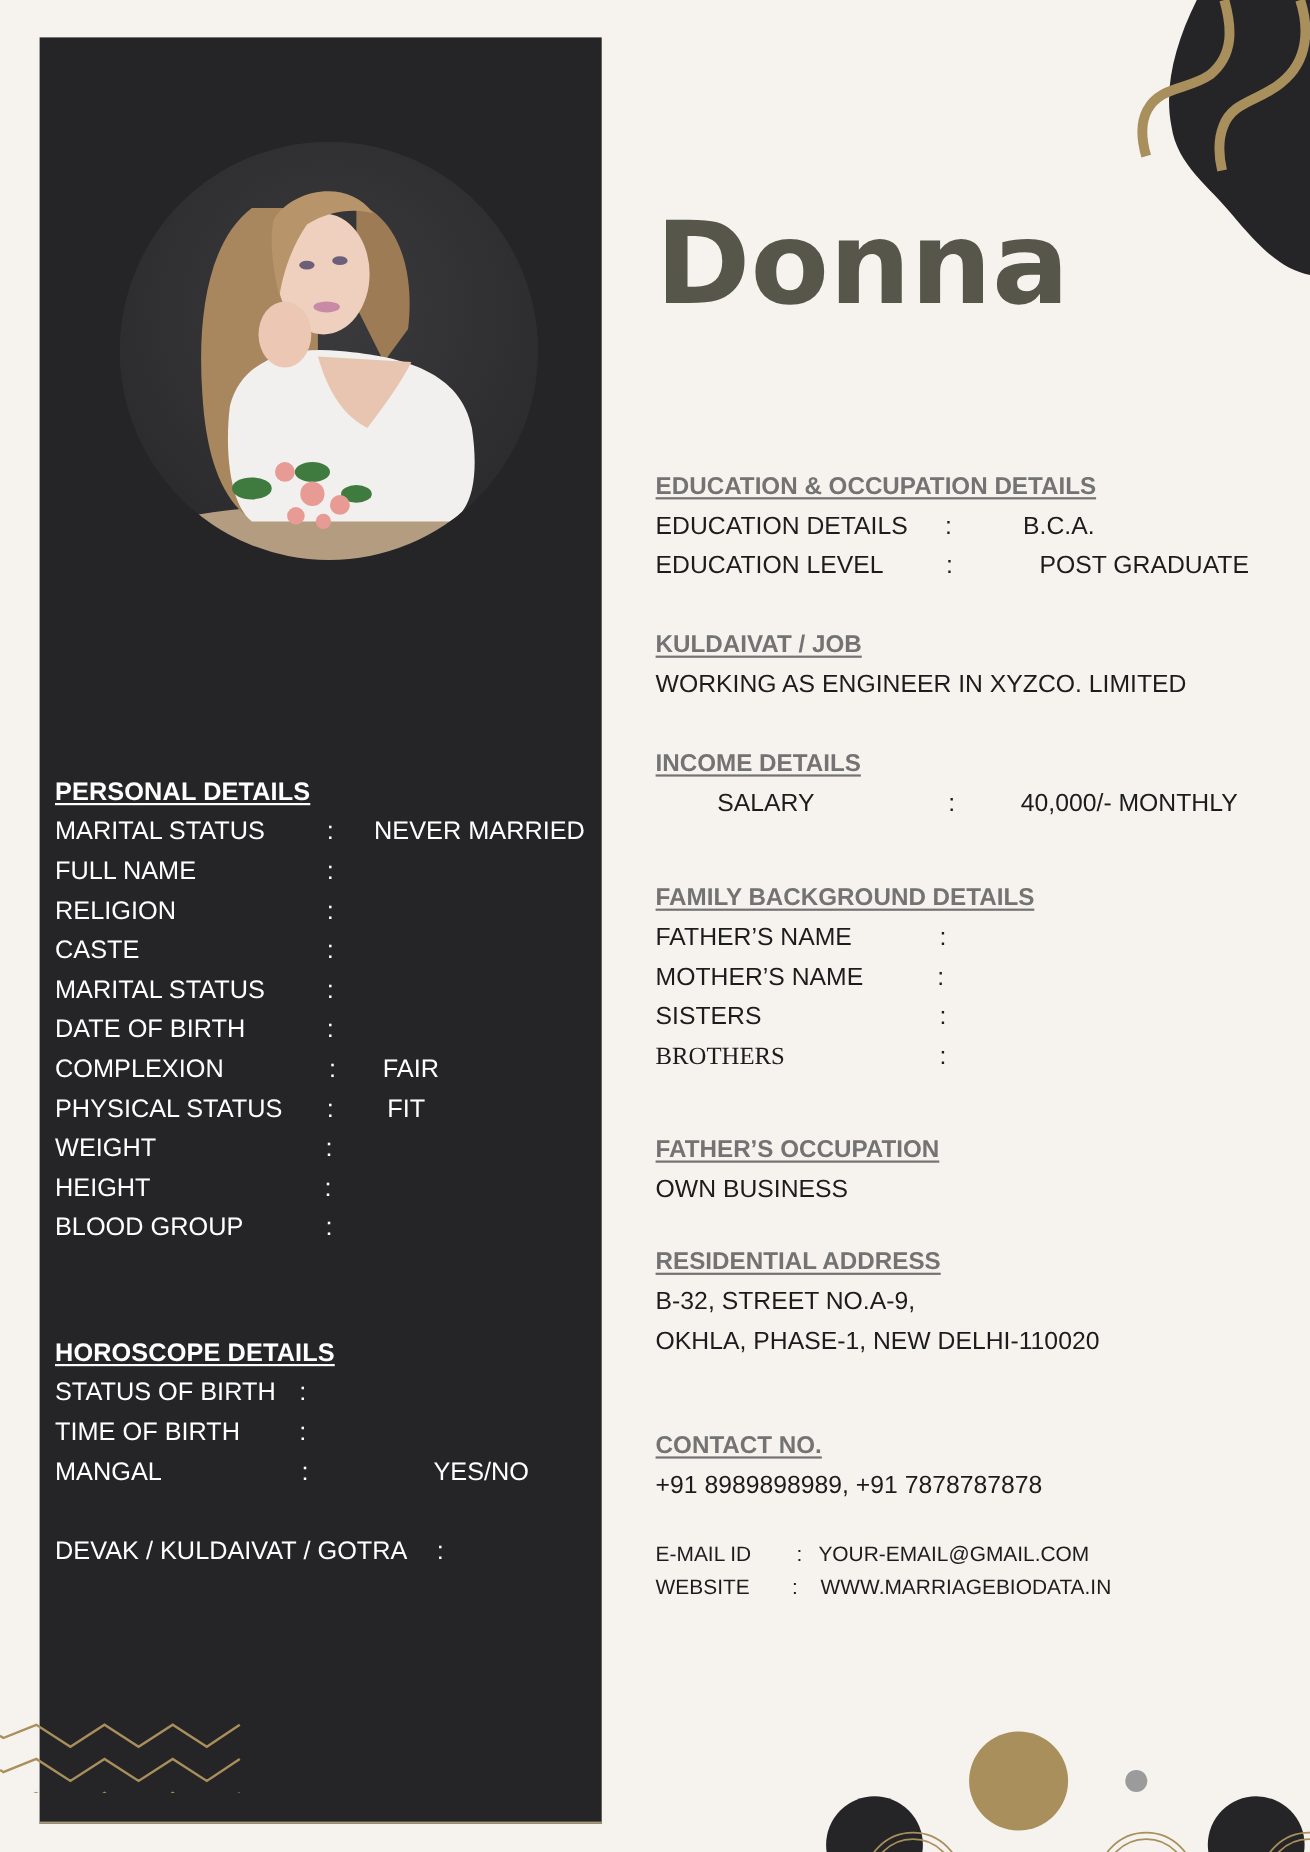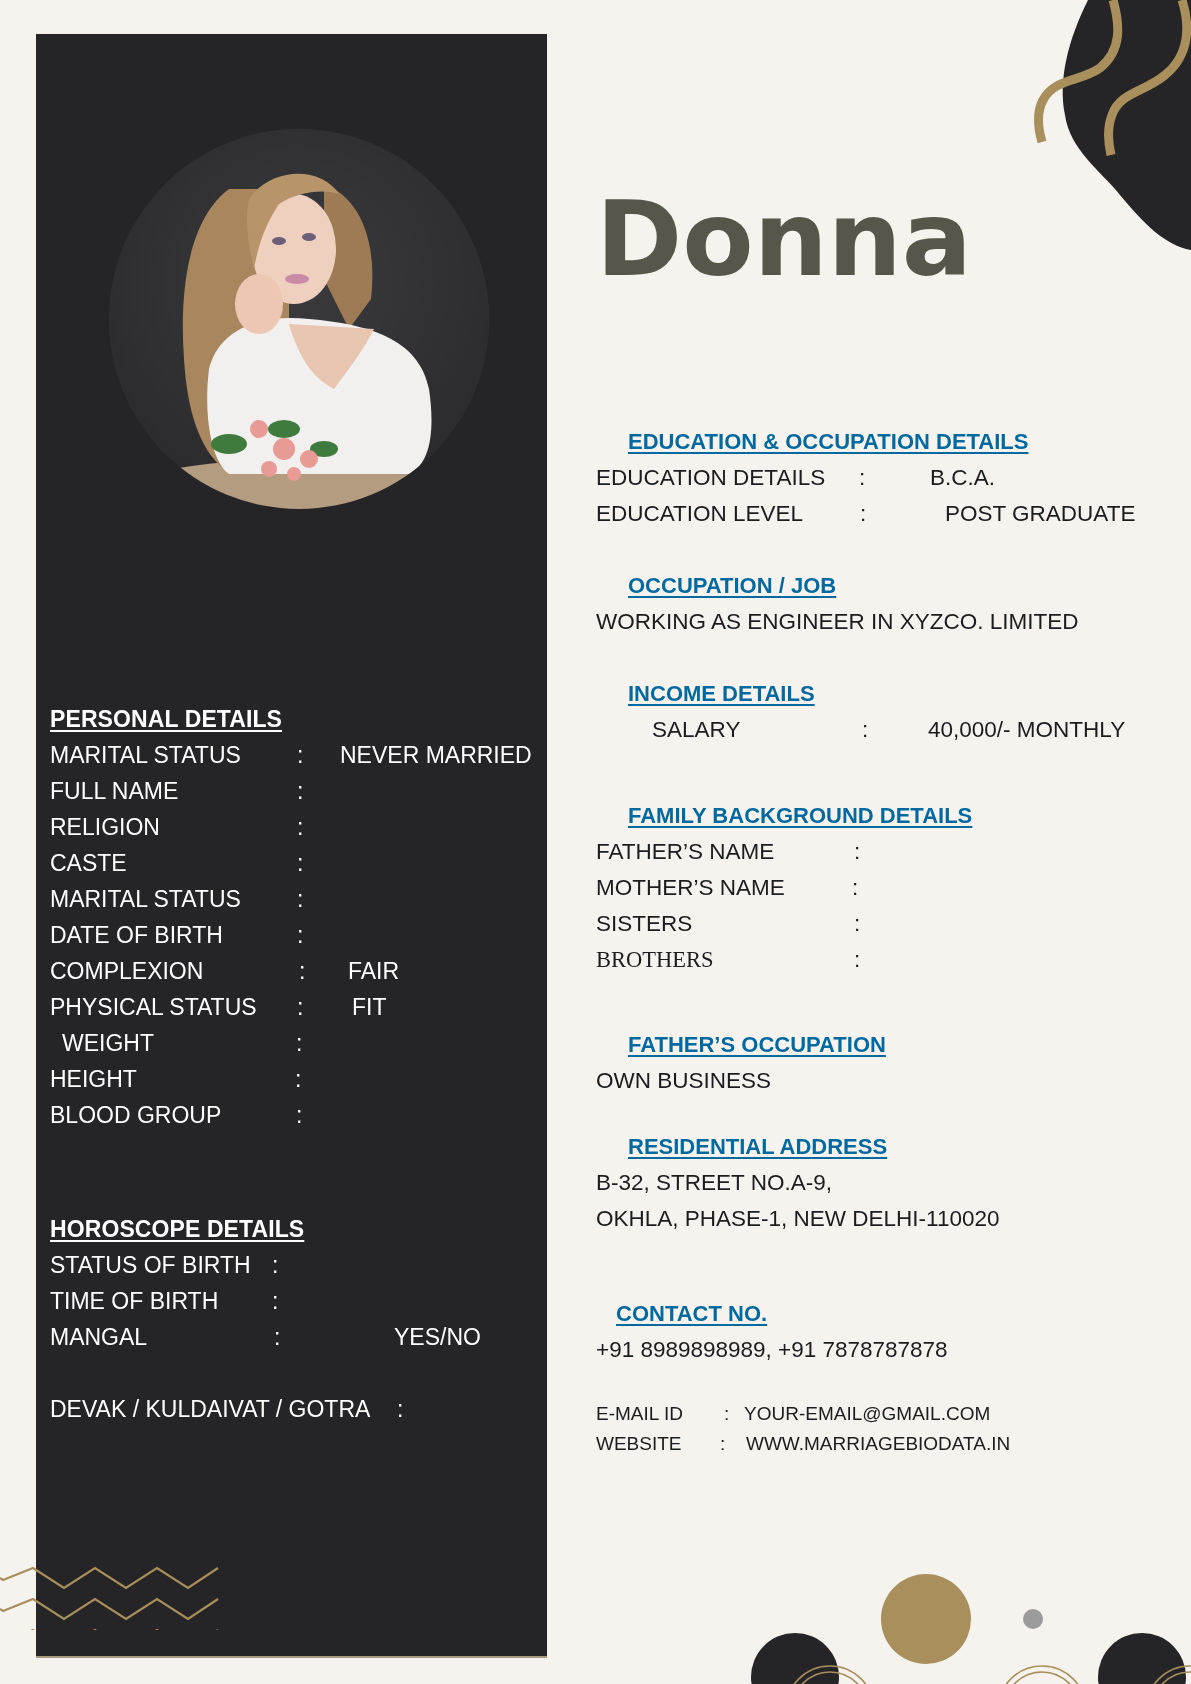--- a/index.html
+++ b/index.html
@@ -51,27 +51,26 @@
       position: absolute;
       left: 596px; top: 178px;
       font-size: 104px;
       font-weight: bold;
       color: #56574a;
       letter-spacing: 0px;
       font-family: "DejaVu Sans", sans-serif;
     }
     .r-heading {
       position: absolute;
-      color: #0369a1;
+      color: #737373;
       font-weight: bold;
       font-size: 22px;
       text-decoration: underline;
       text-underline-offset: 3px;
       white-space: nowrap;
-      margin-left: 32px;
     }
     .r-row {
       position: absolute;
       font-size: 22.5px;
       color: #1c1c1c;
       white-space: nowrap;
     }
     .r-row .lbl, .r-row .col, .r-row .val { position: absolute; top: 0; }
     .r-small {
       position: absolute;
@@ -173,21 +172,21 @@
   <span class="lbl" style="left:0;">COMPLEXION</span>
   <span class="col" style="left:249px;">:</span>
   <span class="val" style="left:298px;">FAIR</span>
 </div>
 <div class="l-row" style="left:50px;top:994px;">
   <span class="lbl" style="left:0;">PHYSICAL STATUS</span>
   <span class="col" style="left:247px;">:</span>
   <span class="val" style="left:302px;">FIT</span>
 </div>
 <div class="l-row" style="left:50px;top:1030px;">
-  <span class="lbl" style="left:0;margin-left:12px;">WEIGHT</span>
+  <span class="lbl" style="left:0;">WEIGHT</span>
   <span class="col" style="left:246px;">:</span>
   <span class="val" style="left:290px;"></span>
 </div>
 <div class="l-row" style="left:50px;top:1066px;">
   <span class="lbl" style="left:0;">HEIGHT</span>
   <span class="col" style="left:245px;">:</span>
   <span class="val" style="left:290px;"></span>
 </div>
 <div class="l-row" style="left:50px;top:1102px;">
   <span class="lbl" style="left:0;">BLOOD GROUP</span>
@@ -231,21 +230,21 @@
   <span class="lbl" style="left:0;">EDUCATION DETAILS</span>
   <span class="col" style="left:263px;">:</span>
   <span class="val" style="left:334px;">B.C.A.</span>
 </div>
 <div class="r-row" style="left:596px;top:501px;">
   <span class="lbl" style="left:0;">EDUCATION LEVEL</span>
   <span class="col" style="left:264px;">:</span>
   <span class="val" style="left:335px;margin-left:14px;">POST GRADUATE</span>
 </div>
 
-<div class="r-heading" style="left:596px;top:573px;">OCCUPATION / JOB</div>
+<div class="r-heading" style="left:596px;top:573px;">KULDAIVAT / JOB</div>
 <div class="r-row" style="left:596px;top:609px;">WORKING AS ENGINEER IN XYZCO. LIMITED</div>
 
 <div class="r-heading" style="left:596px;top:681px;">INCOME DETAILS</div>
 <div class="r-row" style="left:596px;top:717px;">
   <span class="lbl" style="left:16px;margin-left:40px;">SALARY</span>
   <span class="col" style="left:266px;">:</span>
   <span class="val" style="left:332px;">40,000/- MONTHLY</span>
 </div>
 
 <div class="r-heading" style="left:596px;top:803px;">FAMILY BACKGROUND DETAILS</div>
@@ -270,21 +269,21 @@
   <span class="val" style="left:300px;"></span>
 </div>
 
 <div class="r-heading" style="left:596px;top:1032px;">FATHER’S OCCUPATION</div>
 <div class="r-row" style="left:596px;top:1068px;">OWN BUSINESS</div>
 
 <div class="r-heading" style="left:596px;top:1134px;">RESIDENTIAL ADDRESS</div>
 <div class="r-row" style="left:596px;top:1170px;">B-32, STREET NO.A-9,</div>
 <div class="r-row" style="left:596px;top:1206px;">OKHLA, PHASE-1, NEW DELHI-110020</div>
 
-<div class="r-heading" style="left:584px;top:1301px;text-align:center;">CONTACT NO.</div>
+<div class="r-heading" style="left:596px;top:1301px;text-align:center;">CONTACT NO.</div>
 <div class="r-row" style="left:596px;top:1337px;">+91 8989898989, +91 7878787878</div>
 
 <div class="r-small" style="left:596px;top:1403px;">
   <span class="lbl" style="left:0;">E-MAIL ID</span>
   <span class="col" style="left:128px;">:</span>
   <span class="val" style="left:148px;">YOUR-EMAIL@GMAIL.COM</span>
 </div>
 <div class="r-small" style="left:596px;top:1433px;">
   <span class="lbl" style="left:0;">WEBSITE</span>
   <span class="col" style="left:124px;">:</span>

